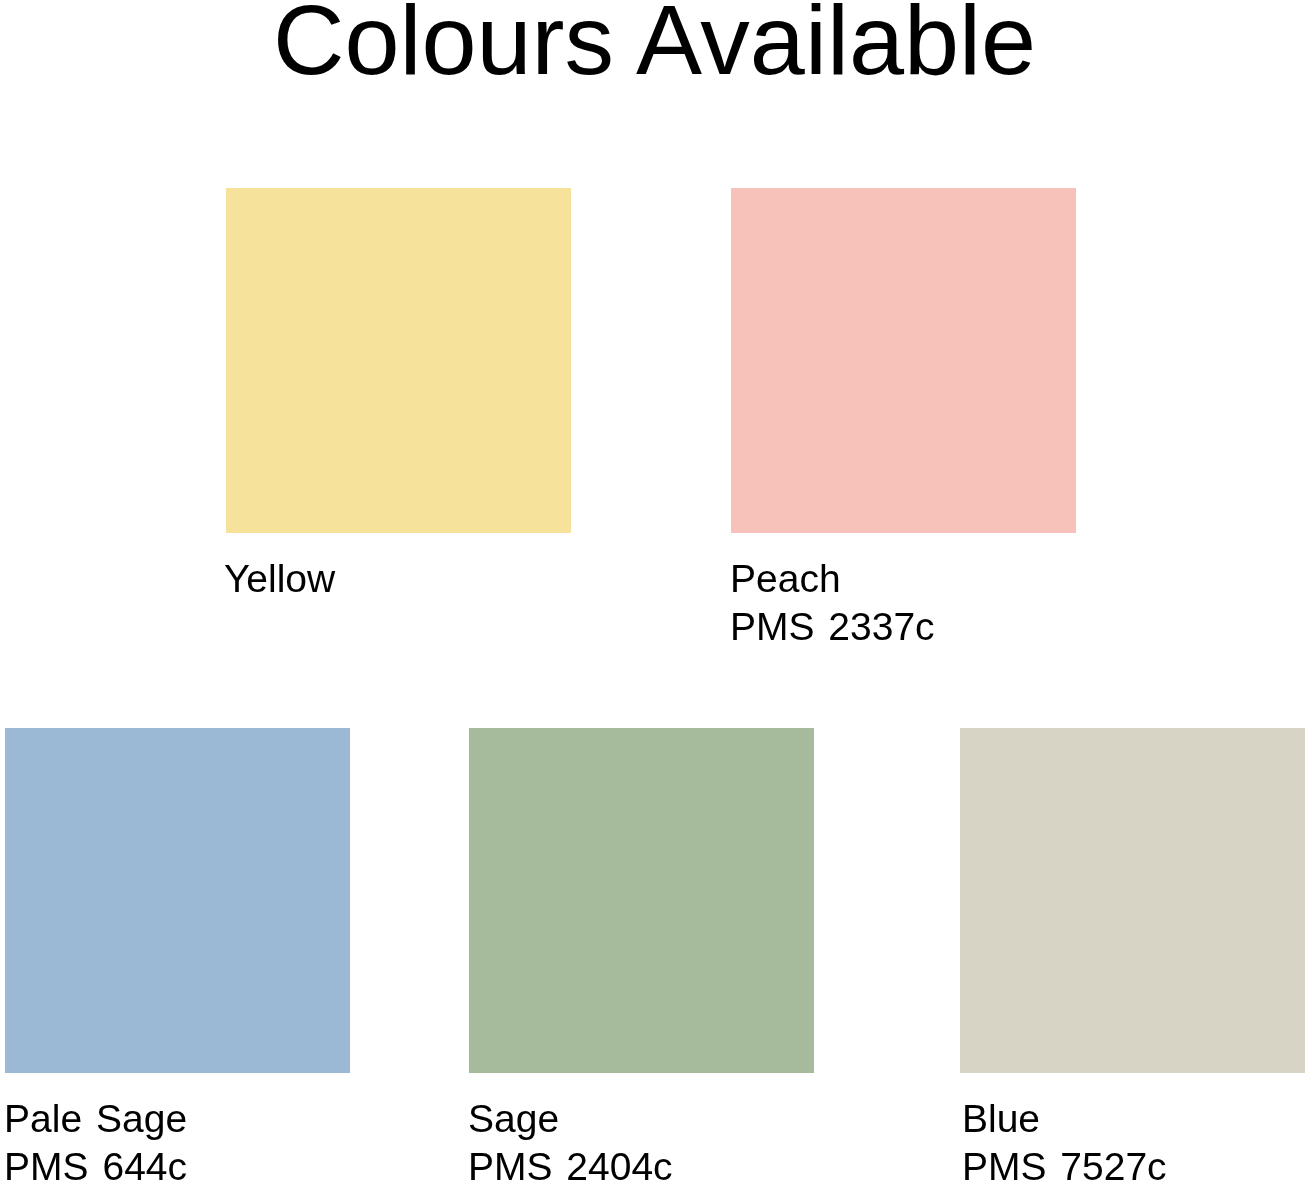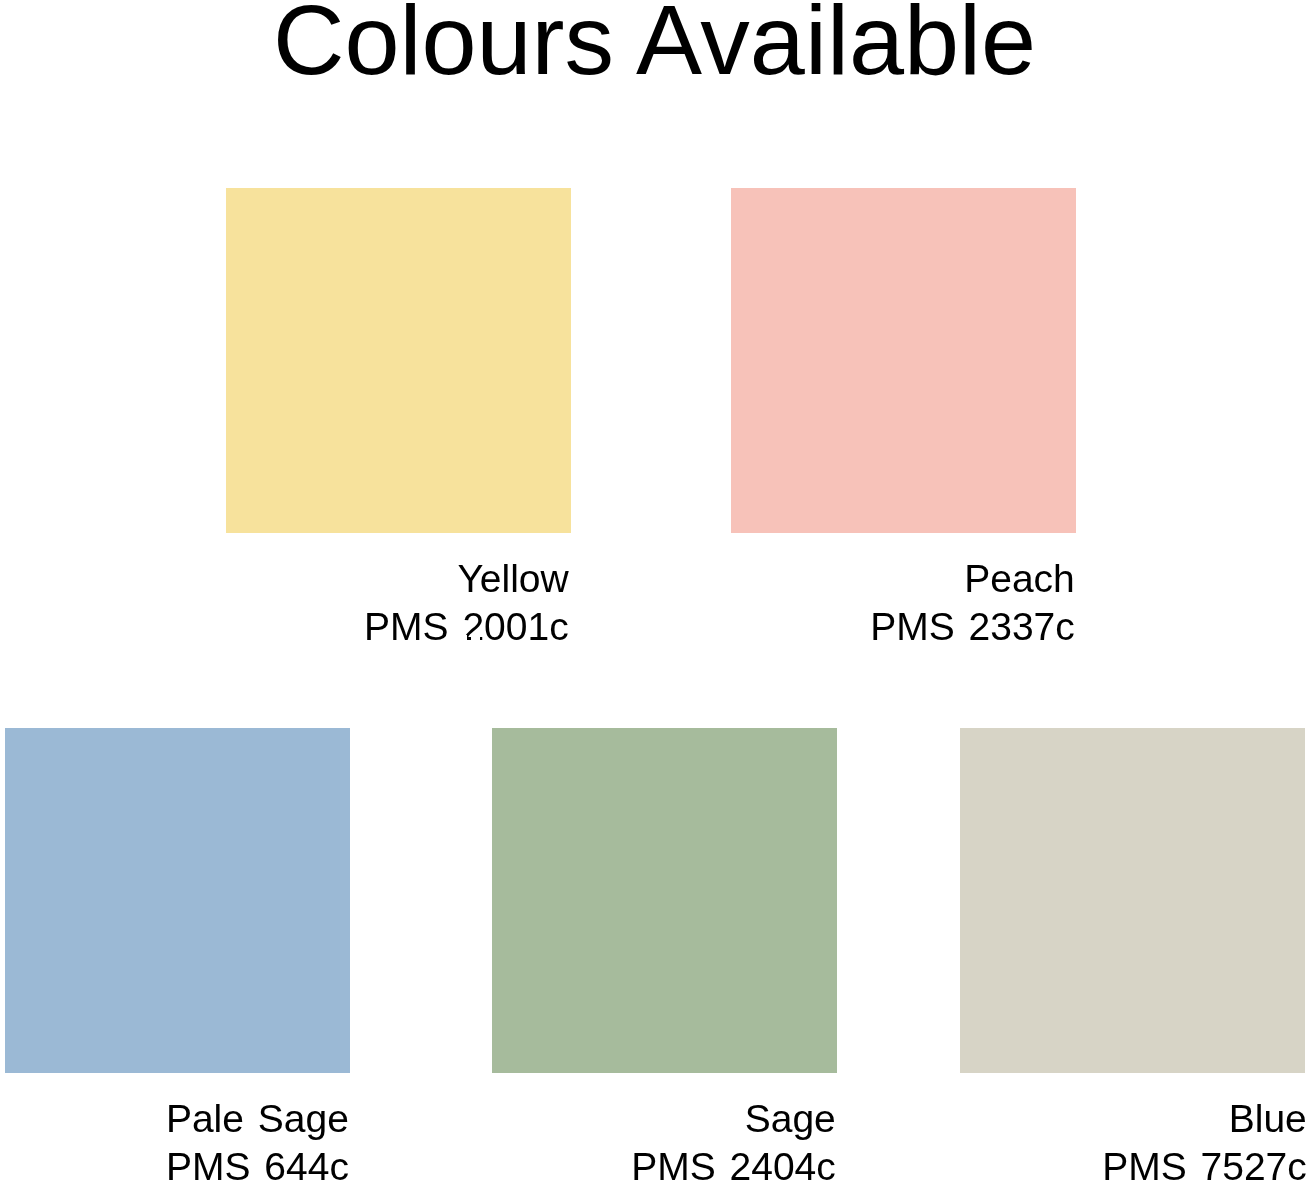--- a/index.html
+++ b/index.html
@@ -53,54 +53,53 @@
   }
   
   #cell-yellow    .swatch-caption { left: -2px; }
   #cell-peach     .swatch-caption { left: -1px; }
   #cell-pale-blue .swatch-caption { left: -1px; }
   #cell-sage      .swatch-caption { left: -1px; }
   #cell-ecru      .swatch-caption { left: 2px; }
   .swatch-label {
     
     word-spacing: 3px;
-    text-align: right;
+    text-align: left;
     font-size: 39px;
     line-height: 48px;
     white-space: nowrap;
   }
   
   .digit-one-foot-mask {
     position: absolute;
     background: #ffffff;
     height: 6px;
   }
   #one-mask-left  { left: 458px; top: 635px; width: 9px; }
   #one-mask-right { left: 471px; top: 635px; width: 9px; }
   
   #cell-yellow    { left: 225.9px; top: 187.9px; }
   #cell-peach     { left: 703.0px; top: 187.9px; padding-left: 28px; }
   #cell-pale-blue { left: 5.1px;   top: 728.1px; }
-  #cell-sage      { left: 492px; top: 728.1px; }
+  #cell-sage      { left: 469px; top: 728.1px; }
   #cell-ecru      { left: 960.0px; top: 728.1px; }
   
   #cell-sage .swatch-chip { width: 345.3px; }
 </style>
 </head>
 <body style="background-color: rgb(255, 255, 255); color: rgb(0, 0, 0);">
 
 <div id="page">
 
 <div id="chart-title">Colours Available</div>
 
 <div class="swatch-cell" id="cell-yellow">
   <div class="swatch-chip" style="background-color: rgb(247, 226, 156);"></div>
   <div class="swatch-caption">
     <div class="swatch-label">Yellow</div>
-    <div class="swatch-label">PMS 2001c</div>
   </div>
 </div>
 
 <div class="swatch-cell" id="cell-peach">
   <div class="swatch-chip" style="background-color: rgb(247, 194, 185);"></div>
   <div class="swatch-caption">
     <div class="swatch-label">Peach</div>
     <div class="swatch-label">PMS 2337c</div>
   </div>
 </div>

